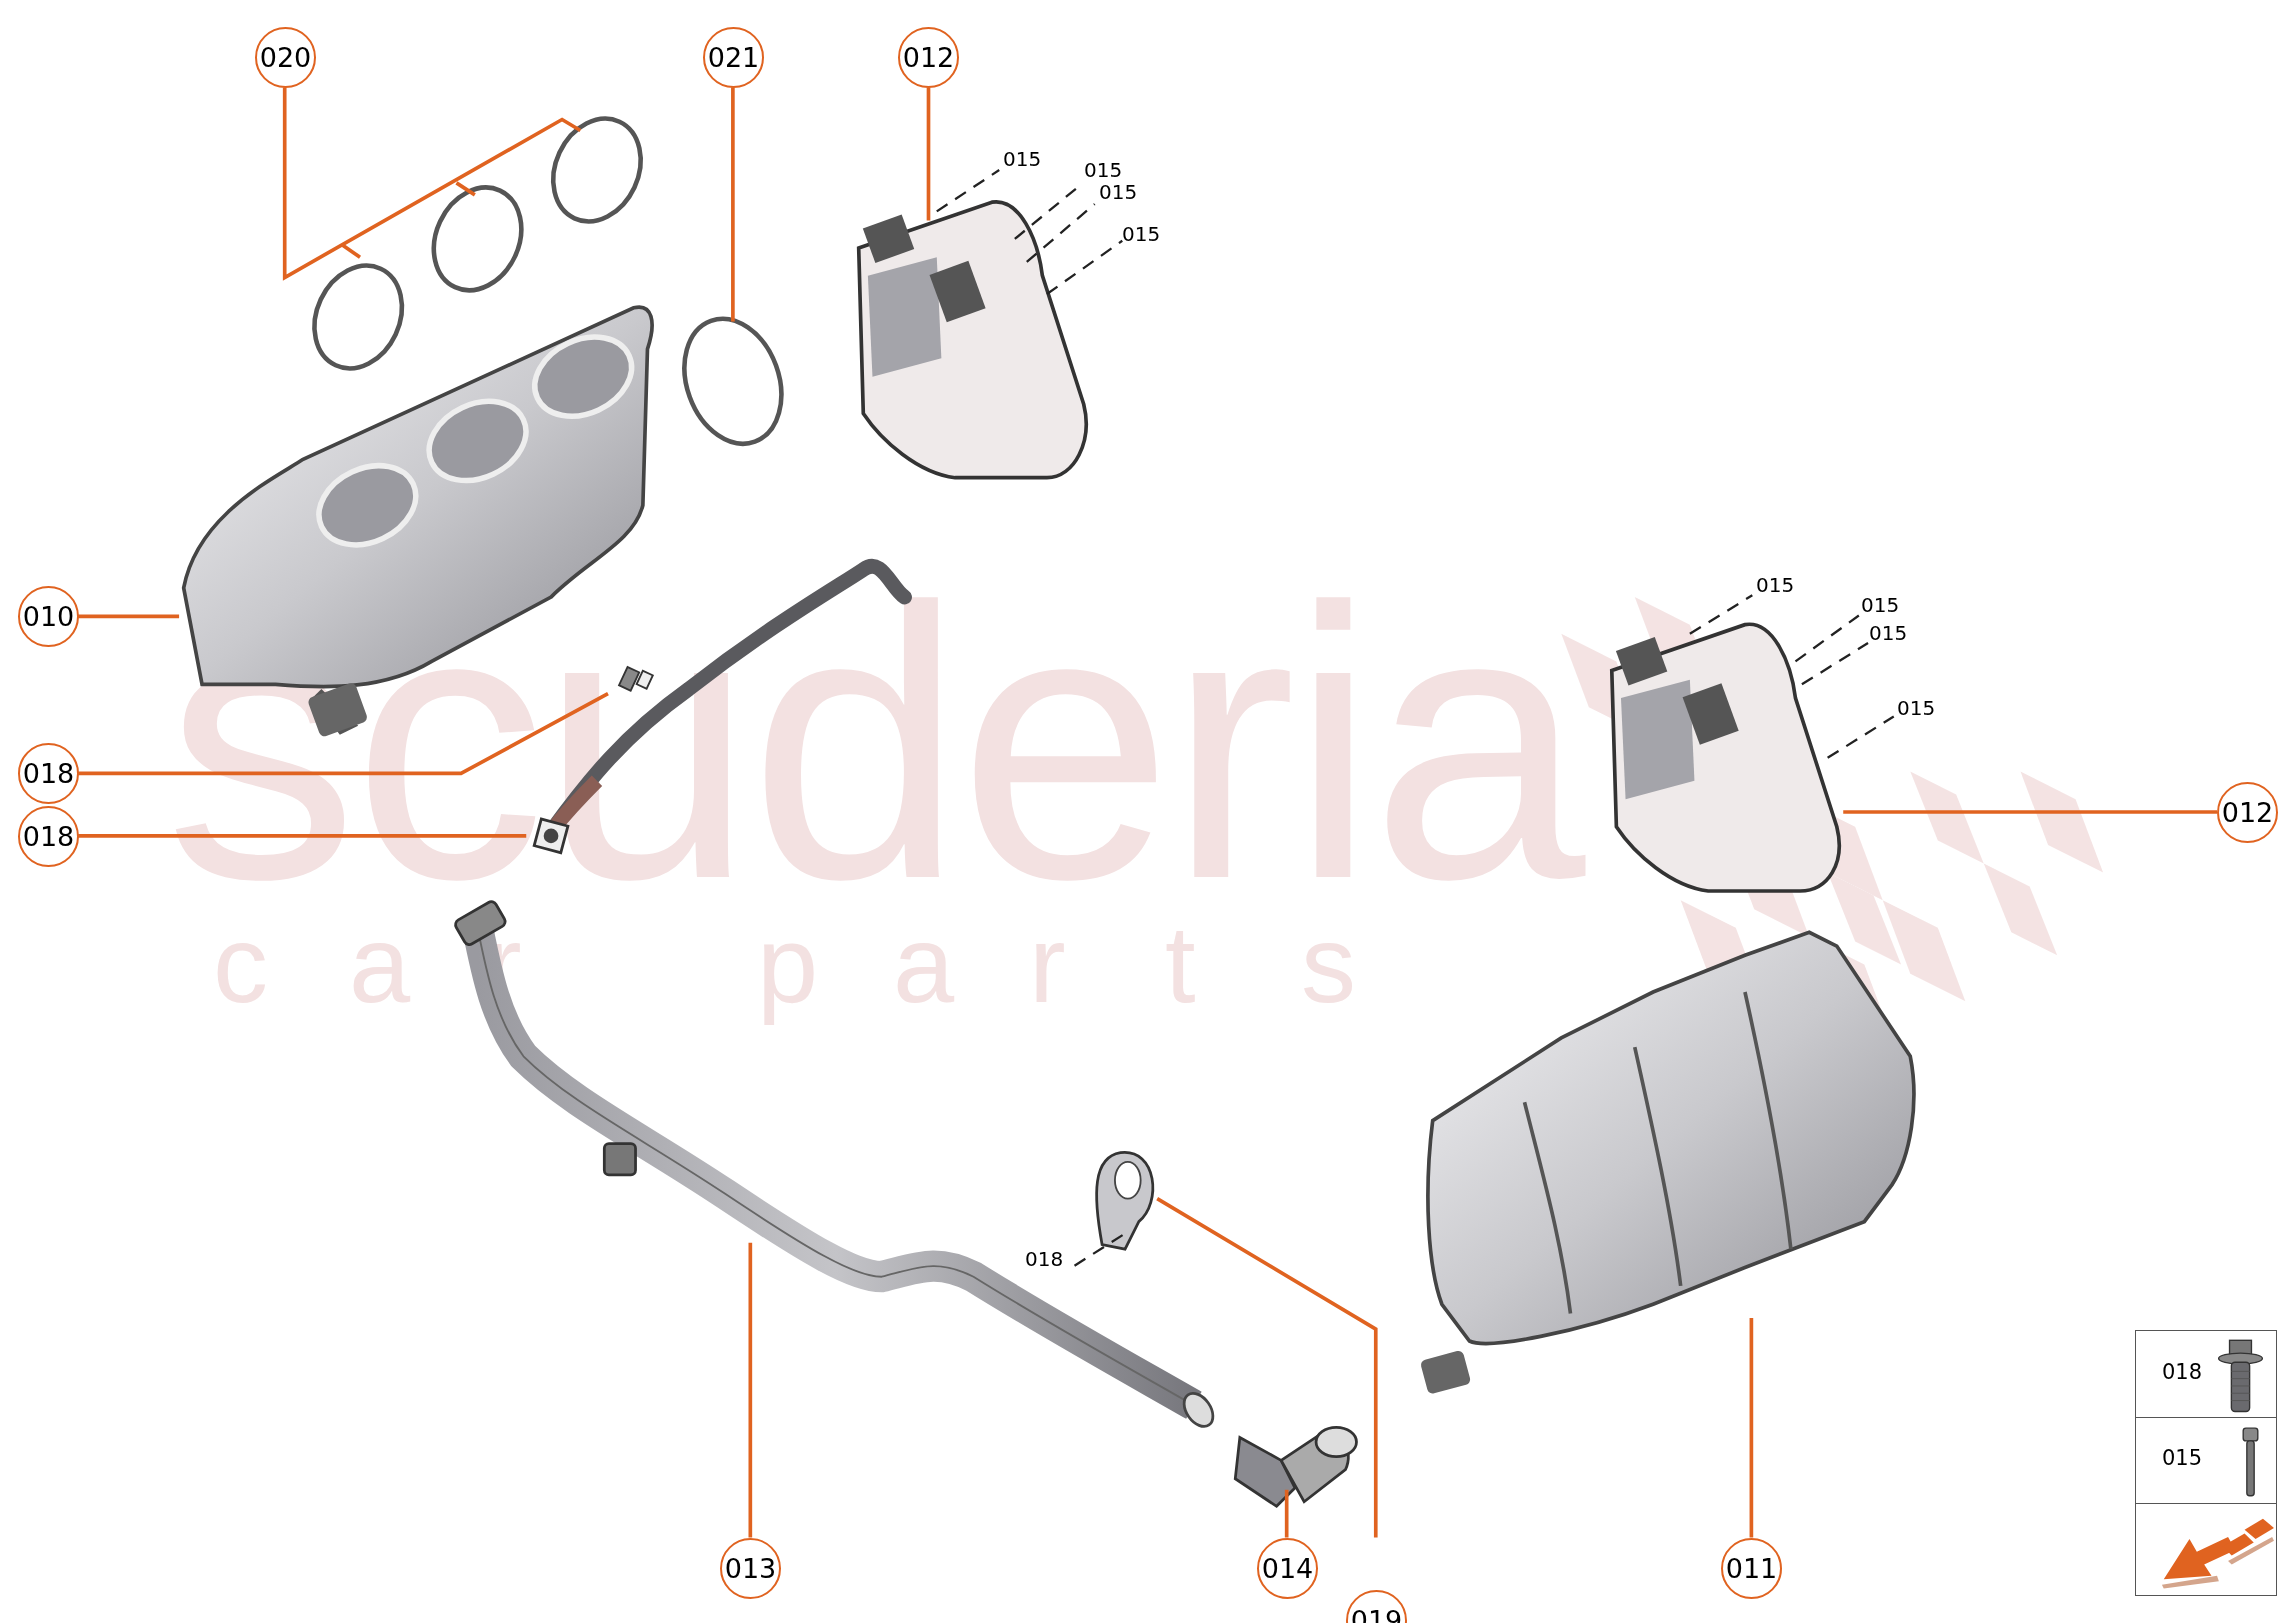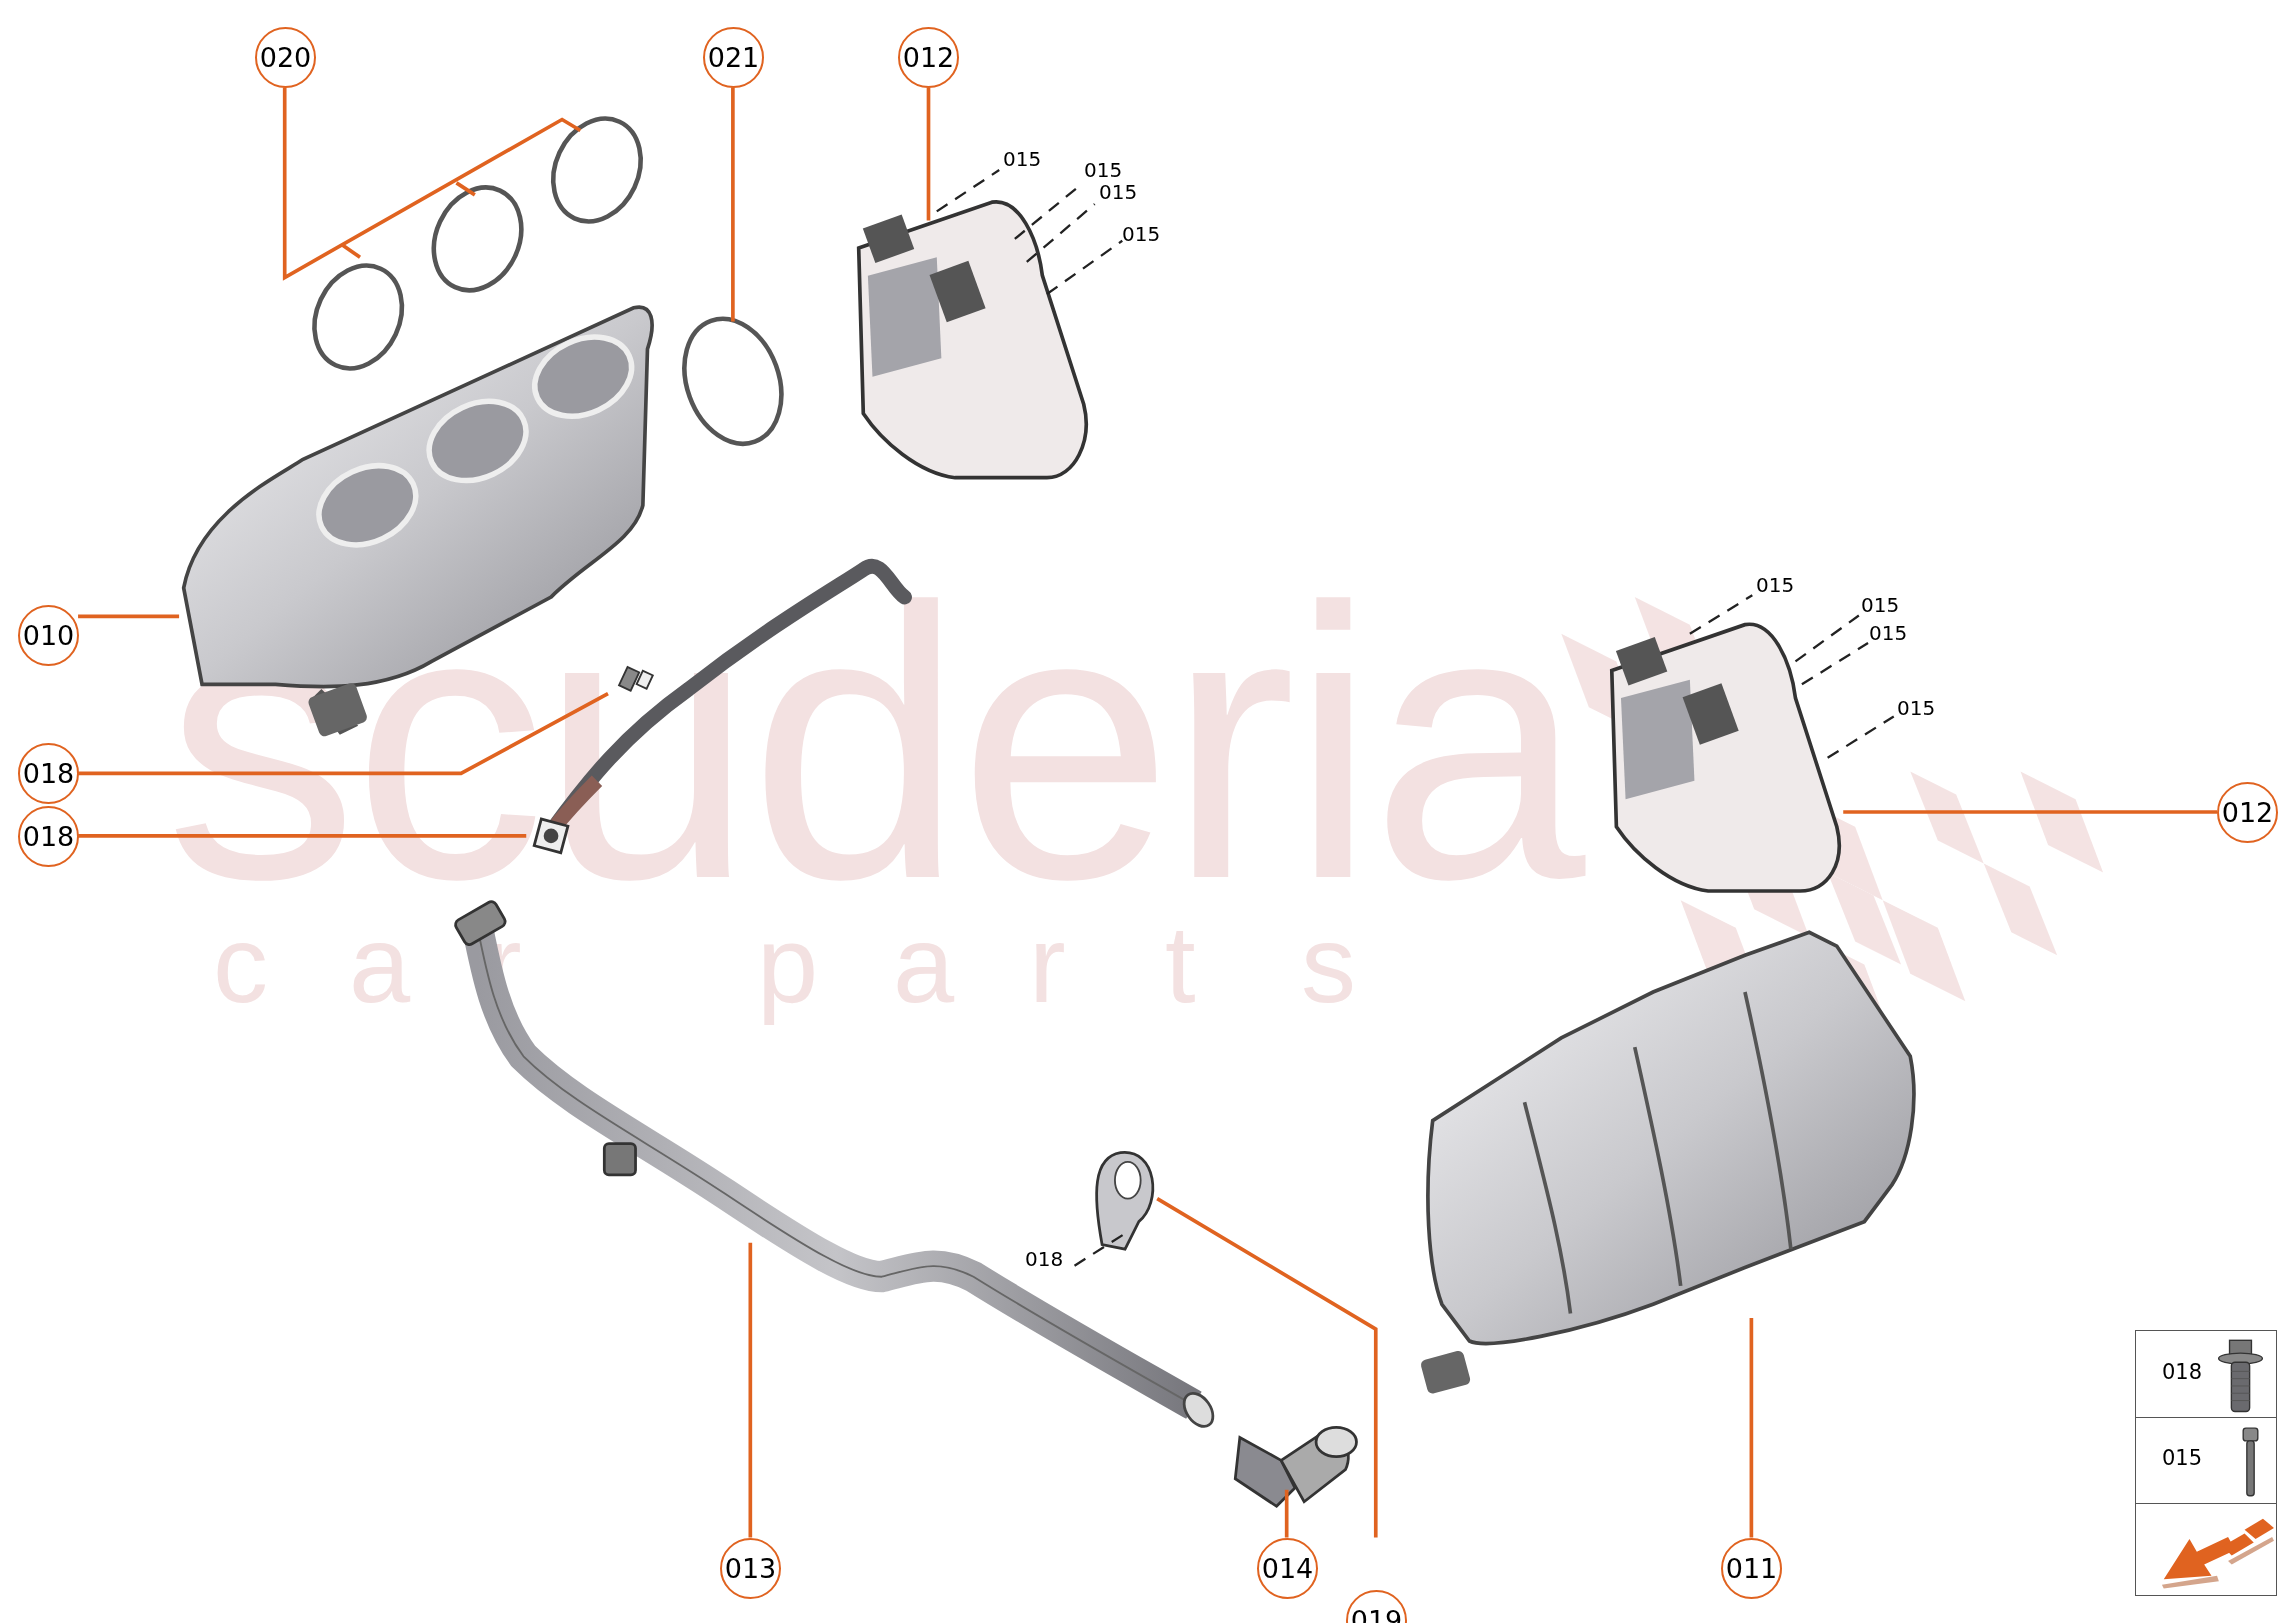--- a/index.html
+++ b/index.html
@@ -159,21 +159,21 @@
     <line x1="1118" y1="285" x2="1192" y2="222"></line>
     <line x1="1140" y1="320" x2="1222" y2="262"></line>
     <line x1="1840" y1="690" x2="1908" y2="648"></line>
     <line x1="1955" y1="720" x2="2024" y2="670"></line>
     <line x1="1962" y1="745" x2="2034" y2="700"></line>
     <line x1="1990" y1="825" x2="2062" y2="780"></line>
     <line x1="1170" y1="1378" x2="1225" y2="1343"></line>
   </g>
 </svg>
 
-<div class="callout" style="left:48px;top:635px;">010</div>
+<div class="callout" style="left:48px;top:616px;">010</div>
 <div class="callout" style="left:1751px;top:1568px;">011</div>
 <div class="callout" style="left:928px;top:57px;">012</div>
 <div class="callout" style="left:2247px;top:812px;">012</div>
 <div class="callout" style="left:750px;top:1568px;">013</div>
 <div class="callout" style="left:1287px;top:1568px;">014</div>
 <div class="callout" style="left:48px;top:836px;">018</div>
 <div class="callout" style="left:48px;top:773px;">018</div>
 <div class="callout" style="left:1376px;top:1620px;text-align:center;">019</div>
 <div class="callout" style="left:285px;top:57px;">020</div>
 <div class="callout" style="left:733px;top:57px;text-align:right;">021</div>

